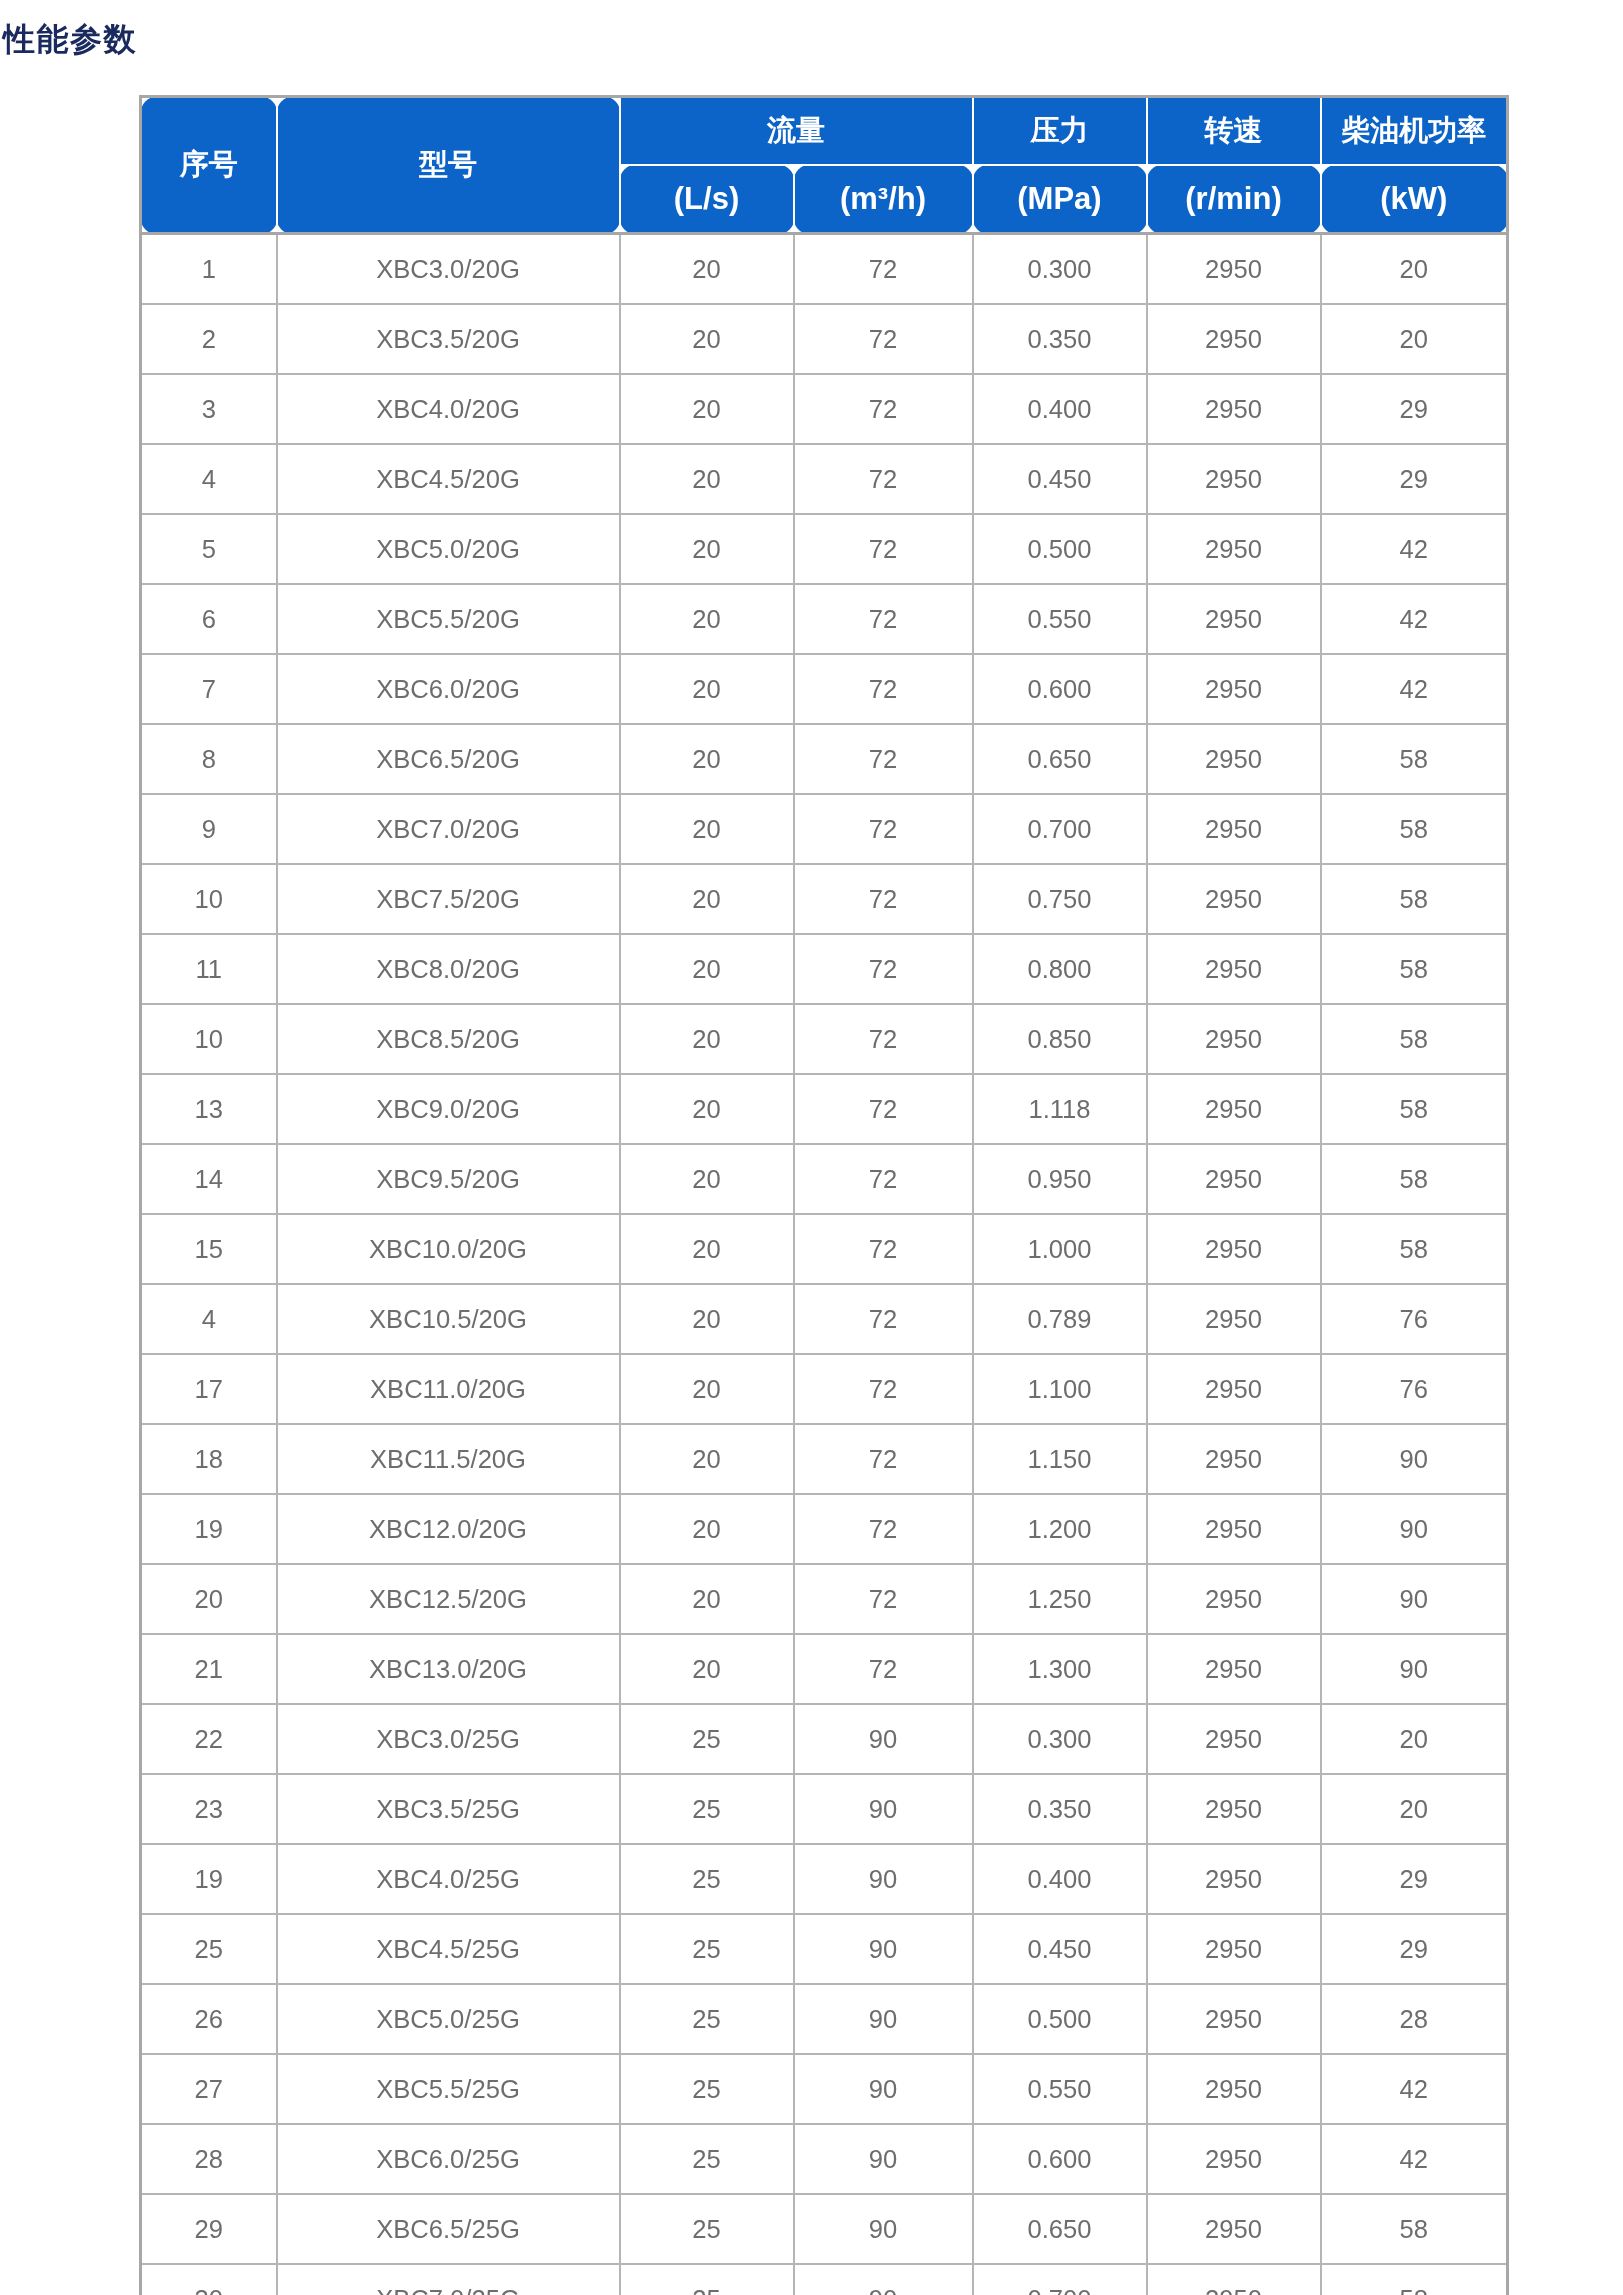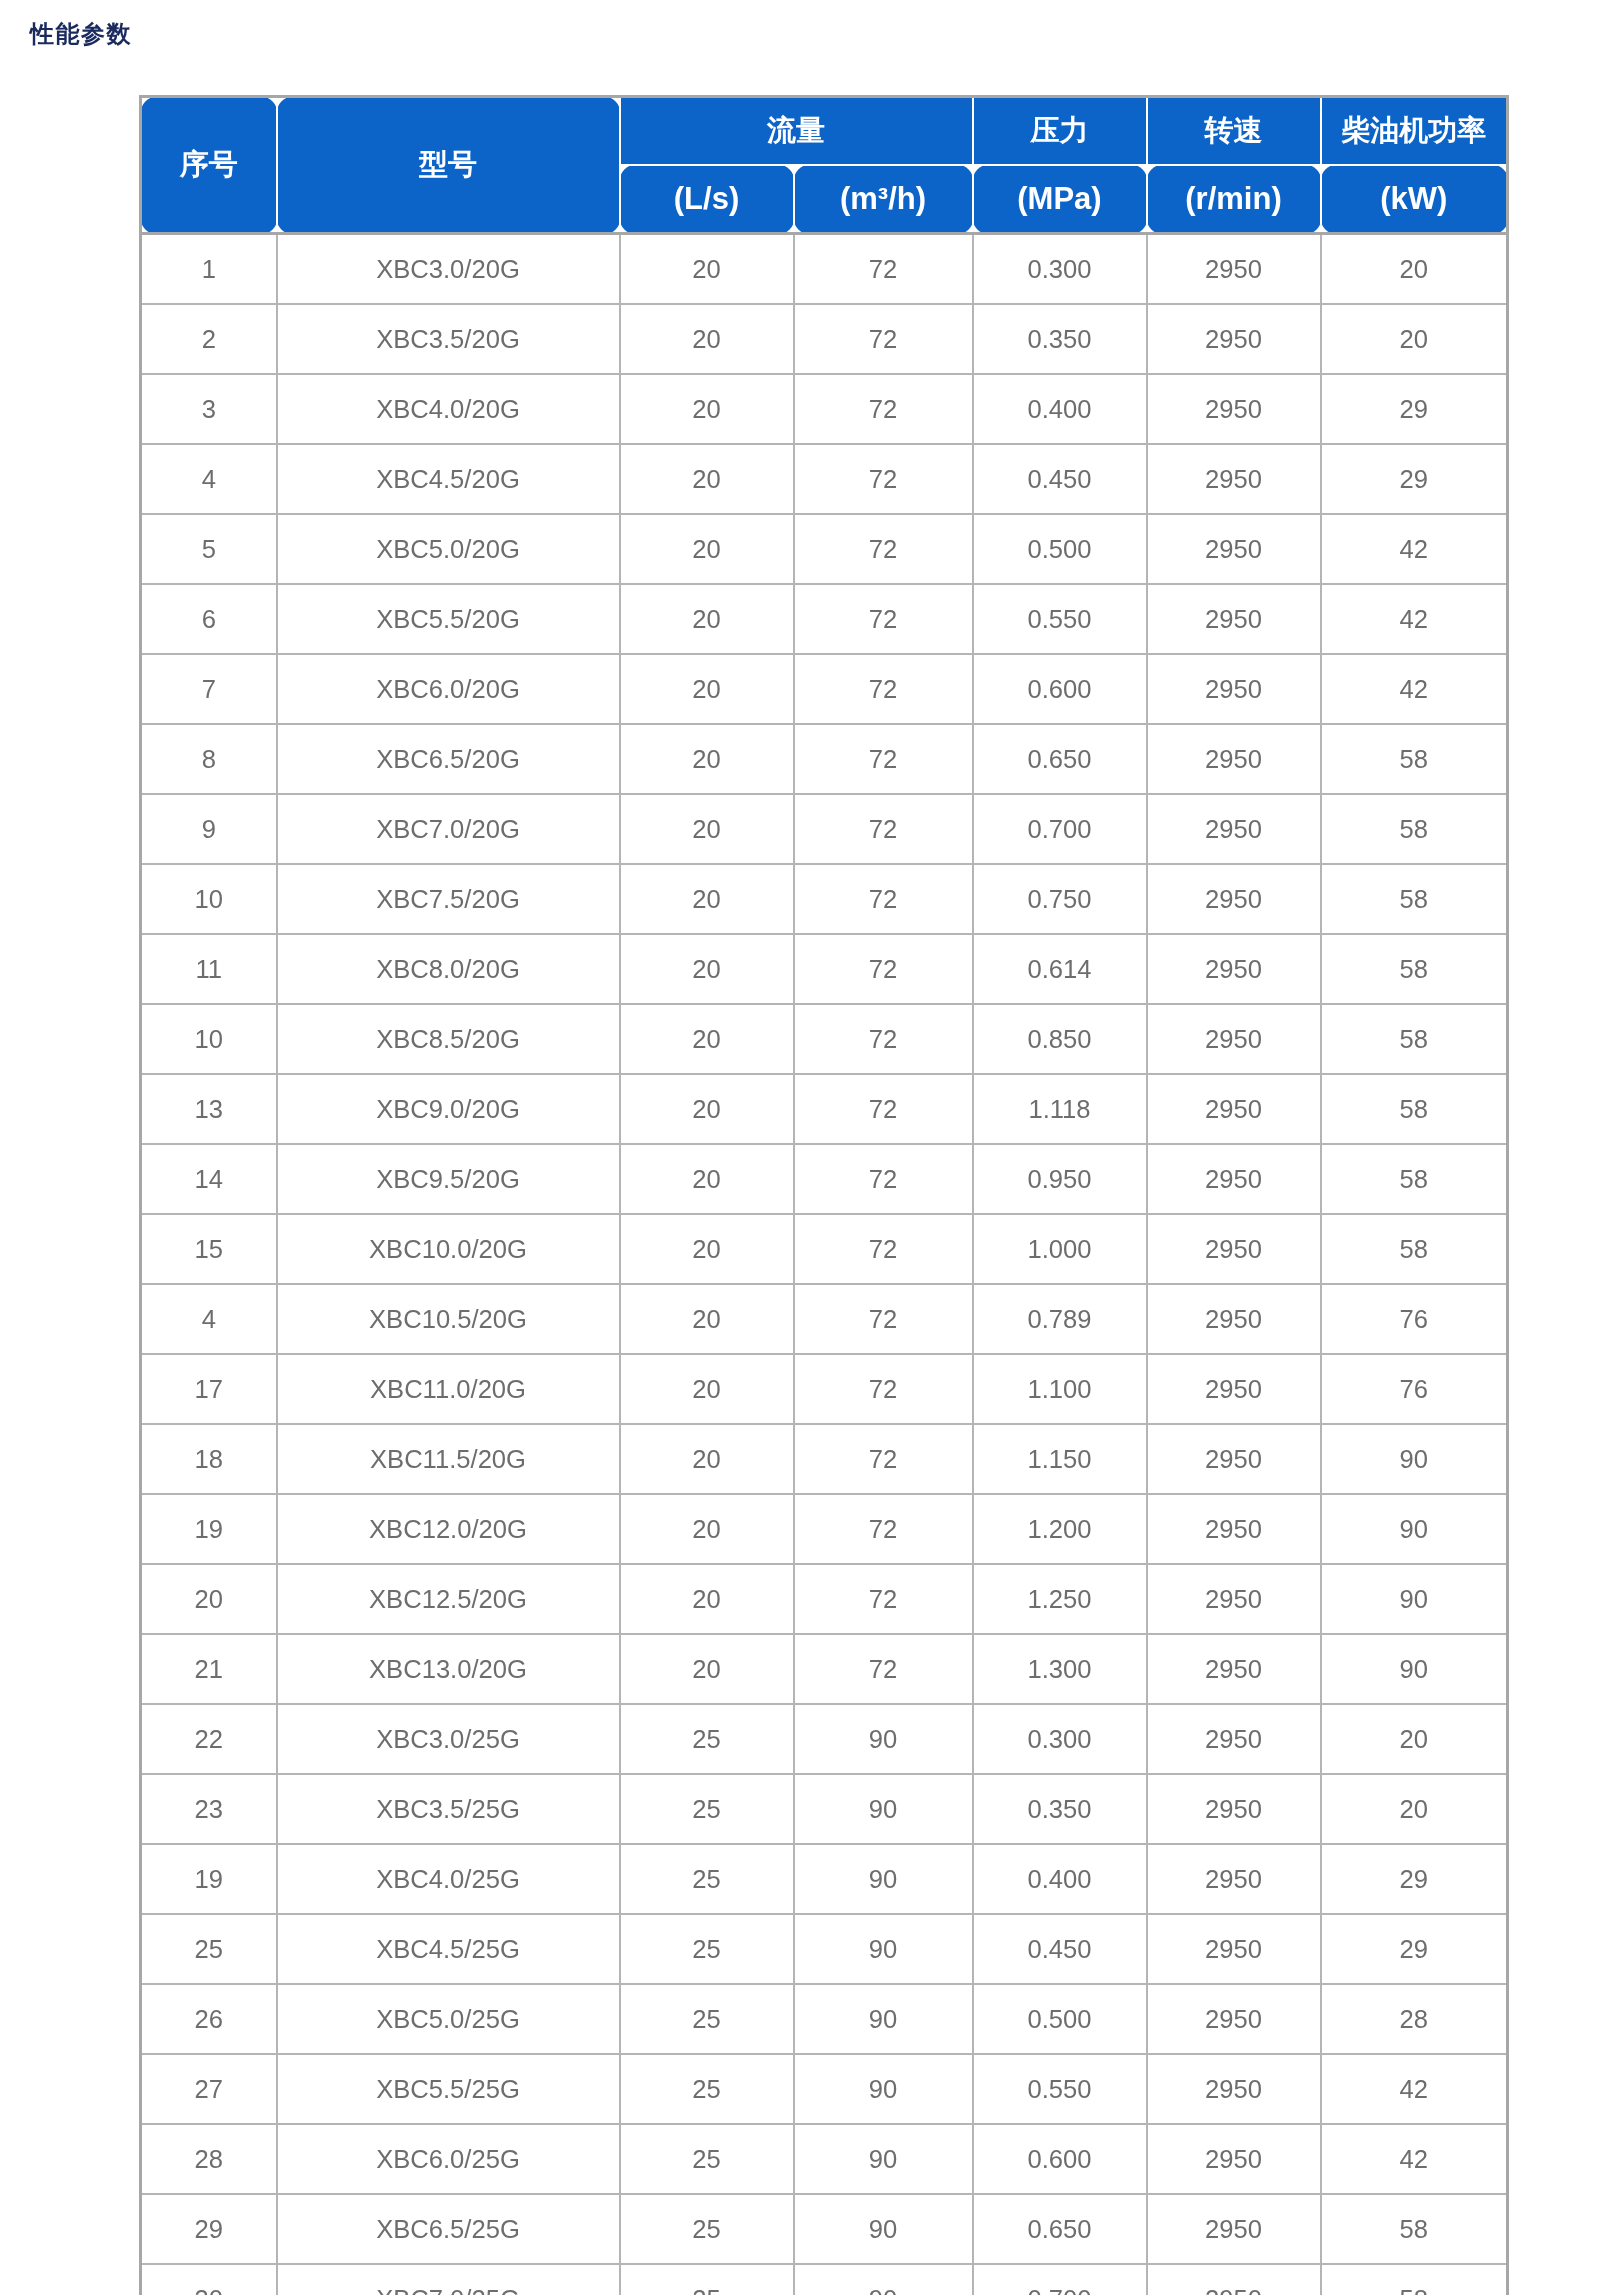--- a/index.html
+++ b/index.html
@@ -6,24 +6,24 @@
   .page {
     position: relative;
     width: 1624px;
     height: 2295px;
     background: #ffffff;
     font-family: "Liberation Sans", sans-serif;
     overflow: hidden;
   }
   .title {
     position: absolute;
-    left: 30px;
+    left: 3px;
     top: 17.4px;
     margin: 0;
-    font-size: 24px;
+    font-size: 32px;
     line-height: 1.4;
     font-weight: 600;
     letter-spacing: 1.5px;
     color: var(--title-text, #1a2a5e);
   }
   table.spec {
     position: absolute;
     left: 139px;
     top: 95px;
     width: 1366px;
@@ -186,21 +186,21 @@
           <td>72</td>
           <td>0.750</td>
           <td>2950</td>
           <td>58</td>
         </tr>
         <tr>
           <td>11</td>
           <td>XBC8.0/20G</td>
           <td>20</td>
           <td>72</td>
-          <td>0.614</td>
+          <td>0.800</td>
           <td>2950</td>
           <td>58</td>
         </tr>
         <tr>
           <td>10</td>
           <td>XBC8.5/20G</td>
           <td>20</td>
           <td>72</td>
           <td>0.850</td>
           <td>2950</td>

